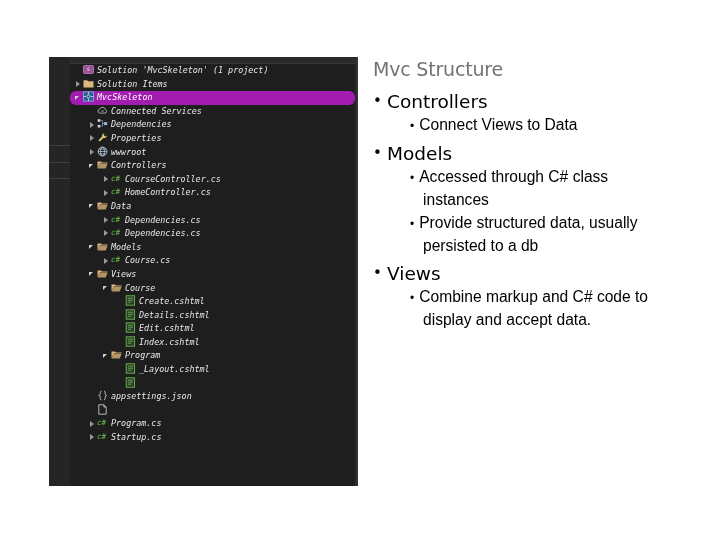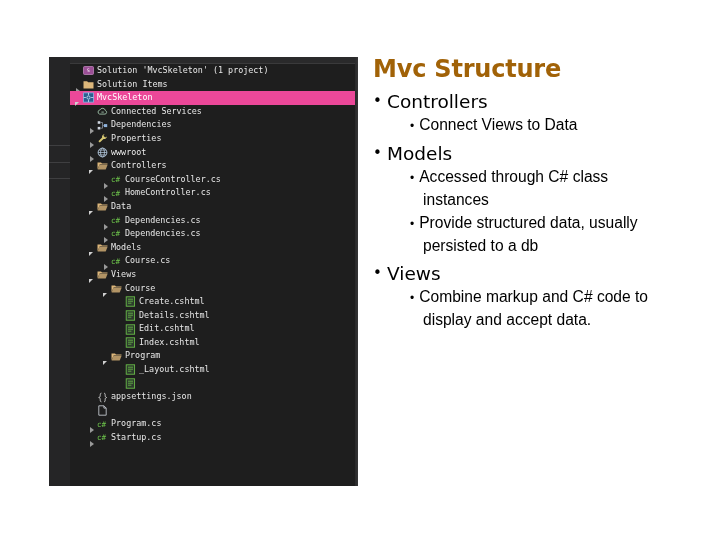--- a/index.html
+++ b/index.html
@@ -69,26 +69,28 @@
   }
   .vs-row {
     position: relative;
     height: 13.6px;
     line-height: 13.6px;
     white-space: nowrap;
     color: #e8e8e8;
     font-family: "DejaVu Sans Mono", monospace;
     font-size: 8.4px;
     display: flex;
-    align-items: center;
+    align-items: flex-start;
     padding-left: 4px;
+    font-style: italic;
   }
   .vs-row.selected {
-    background: #ec4899;
+    background: #a21caf;
     color: #ffffff;
+    border-radius: 6px;
   }
 
   
   .exp {
     width: 9px;
     flex: 0 0 9px;
     display: inline-block;
     position: relative;
   }
   .exp.collapsed::before {
@@ -127,24 +129,24 @@
 
   
   #slide {
     position: absolute;
     left: 373px;
     top: 52px;
     width: 290px;
   }
   #slide-title {
     font-family: "DejaVu Sans", sans-serif;
-    font-weight: 700;
-    font-size: 24px;
+    font-weight: 400;
+    font-size: 19px;
     line-height: 34px;
-    color: #a16207;
+    color: #737373;
     letter-spacing: -0.2px;
     white-space: nowrap;
   }
   .blist { margin: 0; padding: 0; list-style: none; }
   .lvl1 {
     font-family: "DejaVu Sans", sans-serif;
     font-size: 18.5px;
     line-height: 25px;
     color: #000;
     padding-left: 14px;

